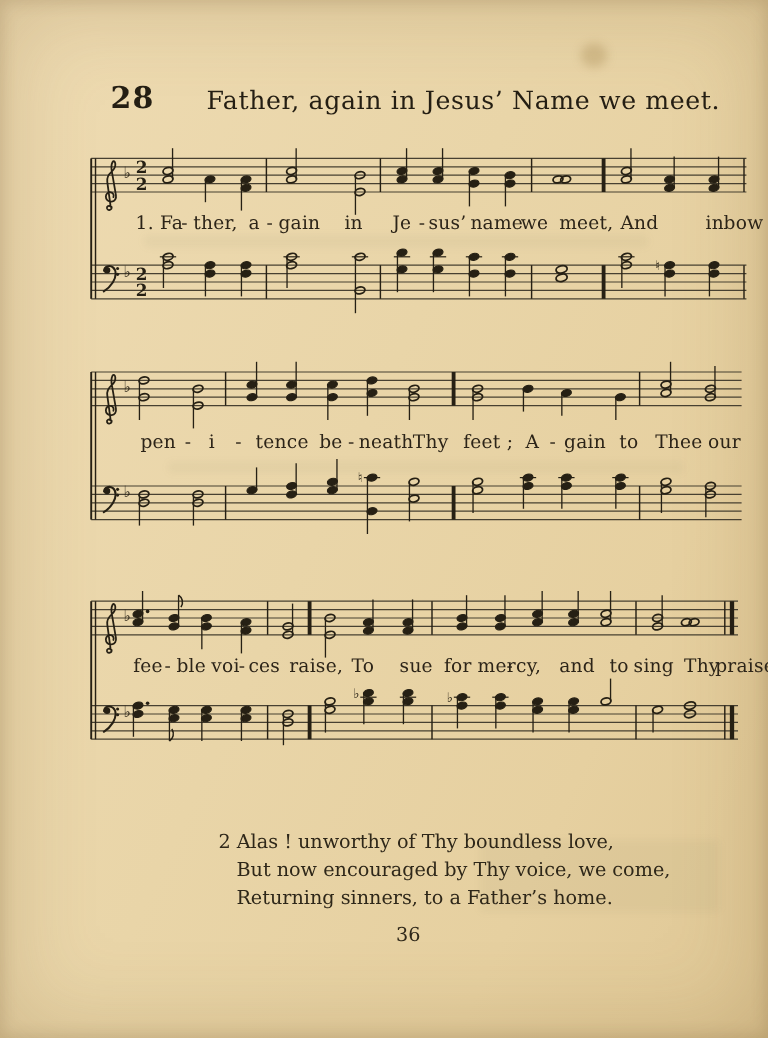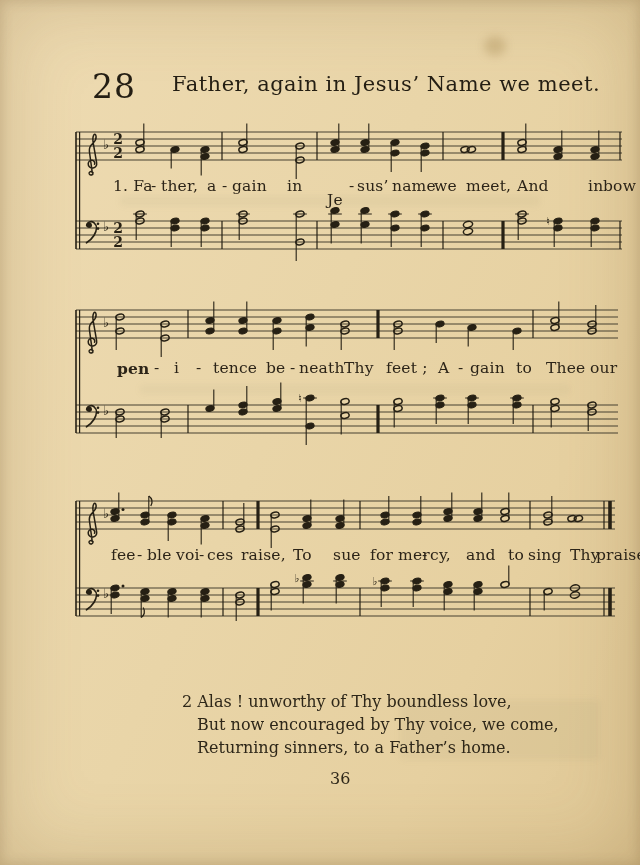--- a/index.html
+++ b/index.html
@@ -3,21 +3,21 @@
 <meta charset="utf-8">
 <style>
   html,body{margin:0;padding:0;}
   body{width:640px;height:865px;overflow:hidden;position:relative;
        font-family:"DejaVu Serif","Liberation Serif",serif;}
   .page{position:absolute;inset:0;
     background:linear-gradient(115deg,#eedbb2 0%,#e9d5a8 45%,#e6d0a0 75%,#dfc795 100%);
     box-shadow:inset 0 0 70px 10px rgba(130,98,50,.22), inset 0 0 12px 2px rgba(92,68,32,.18);}
   .stain{position:absolute;border-radius:50%;filter:blur(4px);}
   .txt{position:absolute;color:#2a2318;white-space:pre;}
-  .hymn-num{font-size:33px;font-weight:normal;letter-spacing:1px;color:#241e13;}
+  .hymn-num{font-size:25px;font-weight:bold;letter-spacing:1px;color:#241e13;}
   .title{font-size:21px;letter-spacing:.5px;color:#241e13;}
   .lyric{font-size:15.5px;letter-spacing:.2px;color:#2c2418;}
   .verse{position:absolute;color:#2e2719;font-size:16px;line-height:23px;}
   .verse div{white-space:pre;}
   .verse div:not(:first-child){padding-left:15px;}
   .pagenum{font-size:16px;color:#2e2719;}
   svg#music{position:absolute;left:0;top:0;}
   .bleed{position:absolute;background:rgba(120,125,85,.06);filter:blur(3px);border-radius:4px;}
 </style>
 </head>
@@ -384,30 +384,30 @@
     </svg>
 
   <div id="lyrics">
       <span class="txt lyric" style="left: 113px; top: 177px;">1. Fa</span>
       <span class="txt lyric" style="left: 151px; top: 177px;">-</span>
       <span class="txt lyric" style="left: 161px; top: 177px;">ther,</span>
       <span class="txt lyric" style="left: 207px; top: 177px;">a</span>
       <span class="txt lyric" style="left: 222px; top: 177px;">-</span>
       <span class="txt lyric" style="left: 232px; top: 177px;">gain</span>
       <span class="txt lyric" style="left: 287px; top: 177px;">in</span>
-      <span class="txt lyric" style="left: 327px; top: 191px;">Je</span>
+      <span class="txt lyric" style="left: 327px; top: 177px;">Je</span>
       <span class="txt lyric" style="left: 349px; top: 177px;">-</span>
       <span class="txt lyric" style="left: 357px; top: 177px;">sus’</span>
       <span class="txt lyric" style="left: 392px; top: 177px;">name</span>
       <span class="txt lyric" style="left: 434px; top: 177px;">we</span>
       <span class="txt lyric" style="left: 466px; top: 177px;">meet,</span>
       <span class="txt lyric" style="left: 517px; top: 177px;">And</span>
       <span class="txt lyric" style="left: 555px; top: 177px; margin-left: 48px;">bow</span>
       <span class="txt lyric" style="left: 588px; top: 177px;">in</span>
-      <span class="txt lyric" style="left: 117px; top: 359px; font-weight: bold;">pen</span>
+      <span class="txt lyric" style="left: 117px; top: 359px;">pen</span>
       <span class="txt lyric" style="left: 154px; top: 359px;">-</span>
       <span class="txt lyric" style="left: 174px; top: 359px;">i</span>
       <span class="txt lyric" style="left: 196px; top: 359px;">-</span>
       <span class="txt lyric" style="left: 213px; top: 359px;">tence</span>
       <span class="txt lyric" style="left: 266px; top: 359px;">be</span>
       <span class="txt lyric" style="left: 290px; top: 359px;">-</span>
       <span class="txt lyric" style="left: 299px; top: 359px;">neath</span>
       <span class="txt lyric" style="left: 344px; top: 359px;">Thy</span>
       <span class="txt lyric" style="left: 386px; top: 359px;">feet ;</span>
       <span class="txt lyric" style="left: 438px; top: 359px;">A</span>

